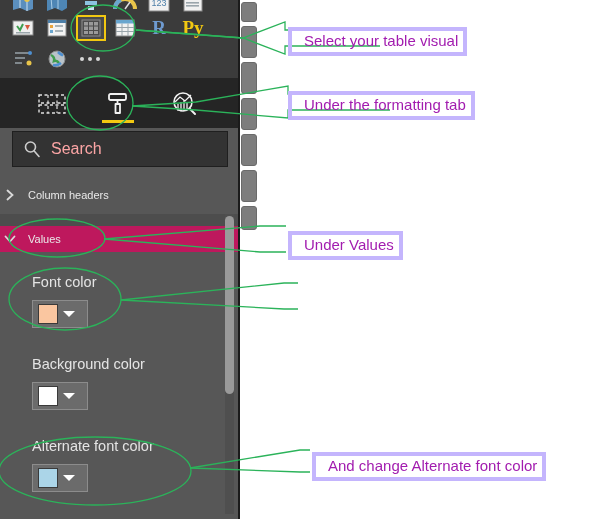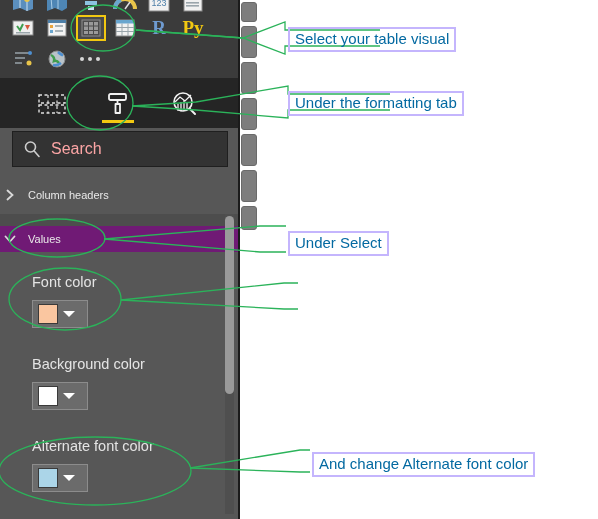--- a/index.html
+++ b/index.html
@@ -148,21 +148,21 @@
     color: #e9e9e9;
     font-size: 11px;
   }
   .section-row .chev {
     width: 12px; height: 12px;
     display: block;
   }
   .sec-colhdr { top: 182px; height: 26px; }
   .sec-values {
     top: 226px; height: 26px;
-    background: #701a75;
+    background: #be185d;
   }
   .values-band {
     position: absolute;
     left: 0; top: 214px;
     width: 238px; height: 38px;
     background: #4d4d4d;
   }
 
   
   .prop {
@@ -237,26 +237,26 @@
 
   
   .anno-svg {
     position: absolute;
     left: 0; top: 0;
     width: 598px; height: 519px;
     pointer-events: none;
   }
   .anno-label {
     position: absolute;
-    color: #0369a1;
+    color: #a21caf;
     font-size: 15px;
     font-family: "Liberation Sans", sans-serif;
-    border: 2px solid #c4b5fd;
+    border: 4px solid #c4b5fd;
     background: transparent;
-    padding: 1px 5px 2px 5px;
+    padding: 1px 5px 2px 12px;
     white-space: nowrap;
     line-height: 18px;
   }
   .a1 { left: 288px; top: 27px; }
   .a2 { left: 288px; top: 91px; }
   .a3 { left: 288px; top: 231px; }
   .a4 { left: 300px; top: 286px; }
   .a5 { left: 312px; top: 452px; }
 </style>
 </head>
@@ -515,16 +515,16 @@
 
       <ellipse cx="95" cy="471" rx="96" ry="34"></ellipse>
 
       <path d="M190 468 L300 450 L310 450"></path>
       <path d="M190 468 L300 472 L310 472"></path>
     </g>
   </svg>
 
   <div class="anno-label a1">Select your table visual</div>
   <div class="anno-label a2">Under the formatting tab</div>
-  <div class="anno-label a3">Under Select</div>
+  <div class="anno-label a3">Under Values</div>
   <div class="anno-label a5">And change Alternate font color</div>
 
 </div>
 
 </body></html>

